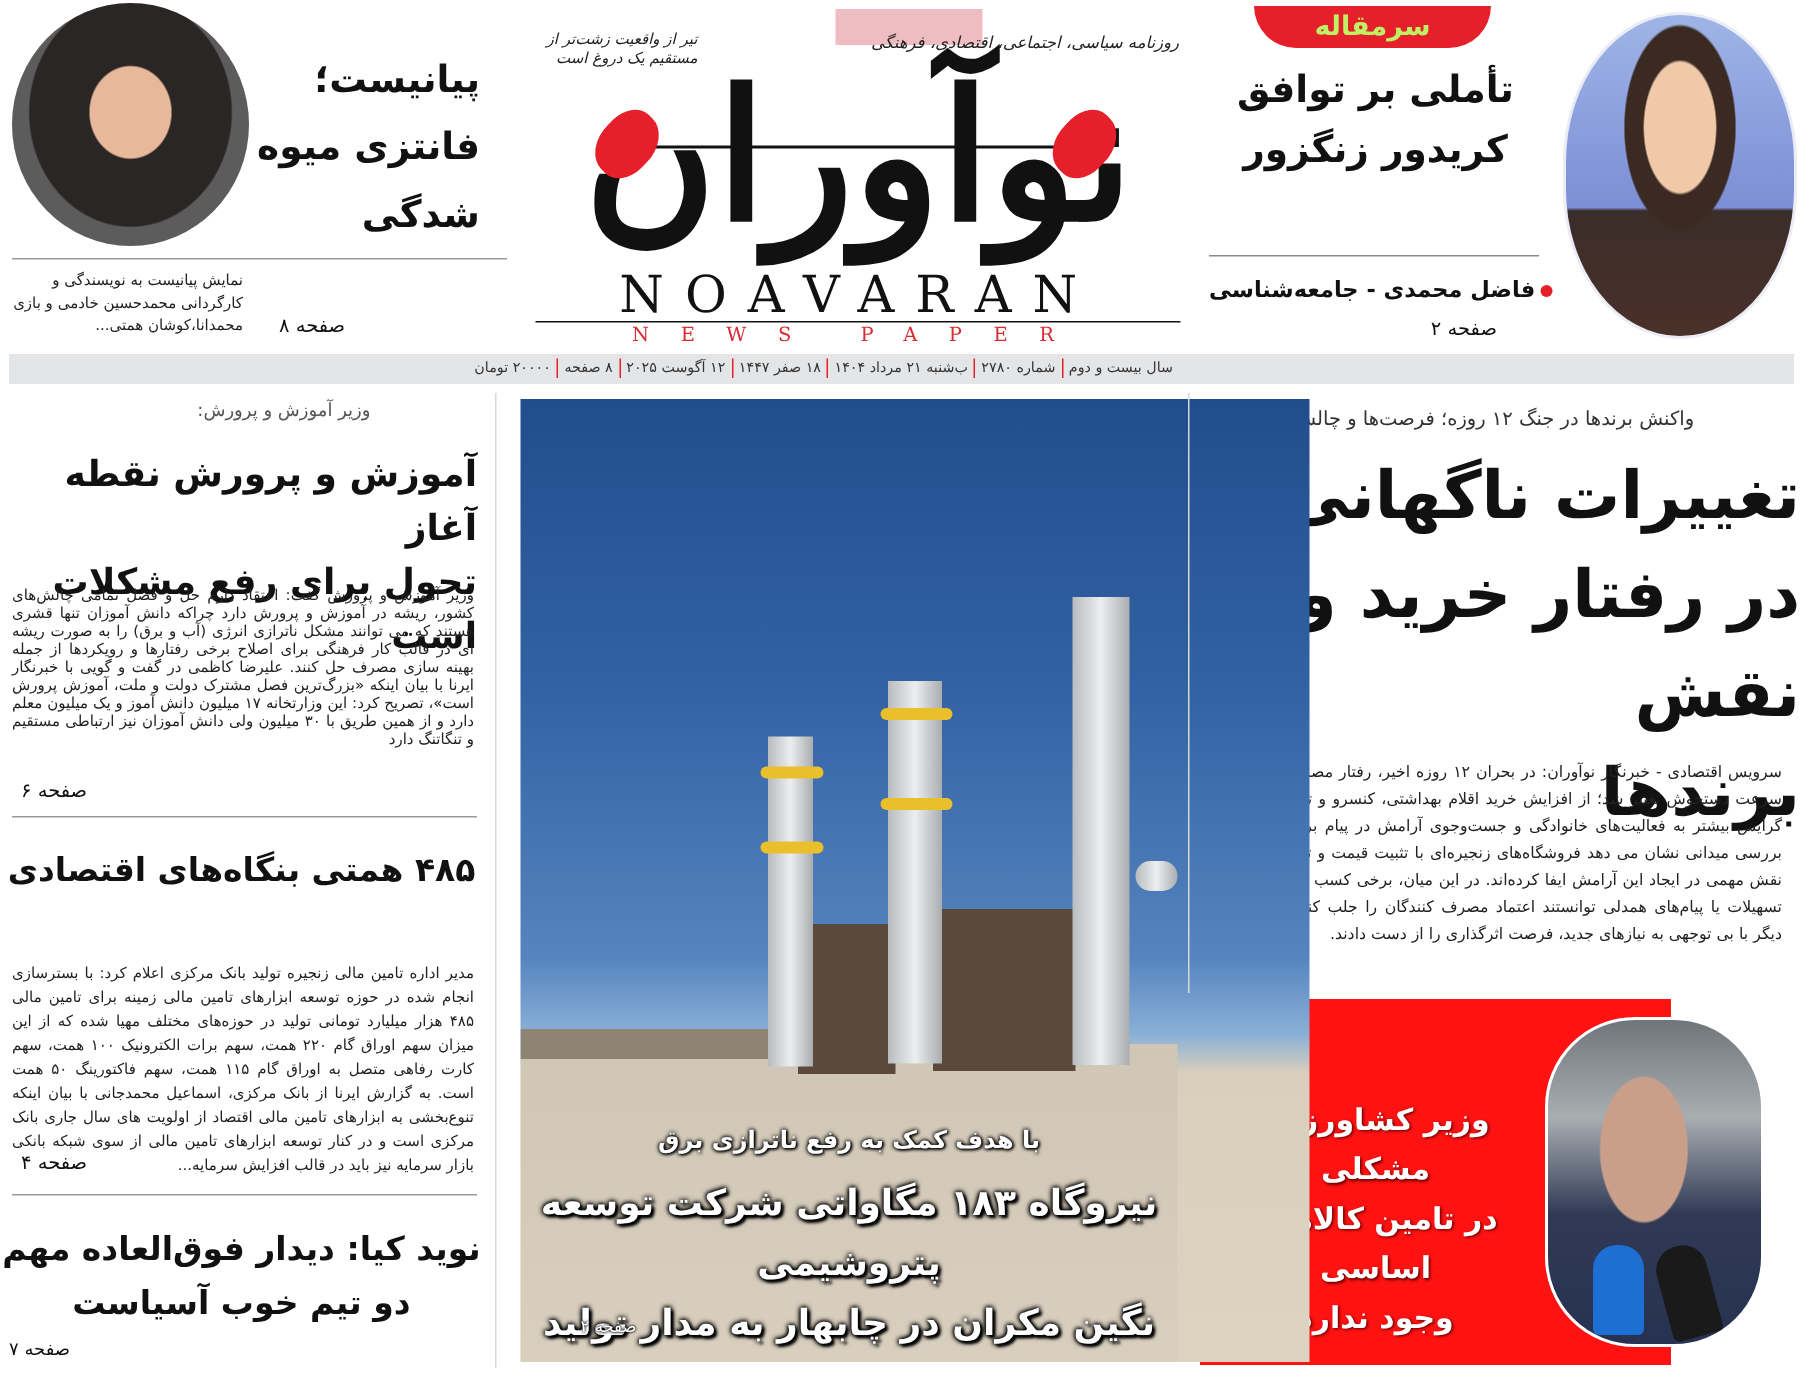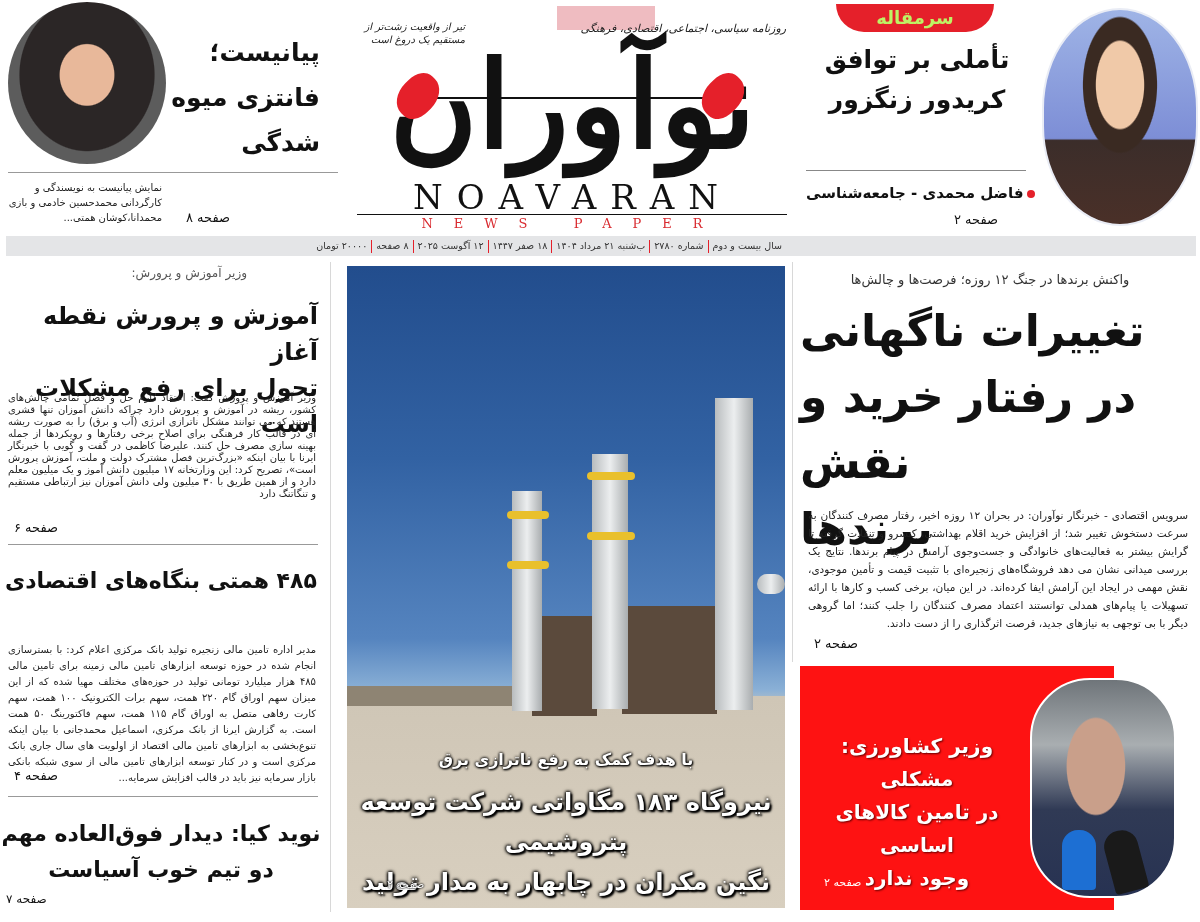--- a/index.html
+++ b/index.html
@@ -46,36 +46,36 @@
   .feature-page { position: absolute; left: 172px; top: 210px; font-size: 13px; direction: rtl; margin-left: 14px; }
 
   
   .datebar { position: absolute; left: 6px; top: 236px; width: 1190px; height: 20px; background: #e4e5e7;
     font-size: 9.5px; line-height: 20px; color: #333; direction: rtl; padding-right: 414px; white-space: nowrap; }
   .datebar .sep { display: inline-block; width: 1px; height: 13px; background: #e5202a; vertical-align: middle; margin: 0 4px; }
 
   
   .col-right { position: absolute; left: 800px; top: 262px; width: 400px; height: 660px; }
   .kicker-r { position: absolute; left: 0; top: 10px; width: 380px; text-align: center; font-size: 13px; color: #333; direction: rtl; }
-  .main-head { position: absolute; left: 0; top: 36px; width: 400px; text-align: left; font-size: 44px; font-weight: 900;
+  .main-head { position: absolute; left: 0; top: 36px; width: 400px; text-align: right; font-size: 44px; font-weight: 900;
     line-height: 66px; direction: rtl; color: #111; font-family: "DejaVu Sans", sans-serif; }
   .main-body { position: absolute; left: 8px; top: 244px; width: 380px; font-size: 10.5px; line-height: 18px; text-align: justify; direction: rtl; color: #222; }
   .main-page { position: absolute; left: 14px; top: 374px; font-size: 13px; direction: rtl; }
 
   .red-box { position: absolute; left: 800px; top: 666px; width: 314px; height: 244px; background: #fe1212; }
   .red-title { position: absolute; left: 12px; top: 64px; width: 210px; text-align: center; color: #fff; font-size: 20px; font-weight: bold; line-height: 33px; direction: rtl; text-shadow: 1px 1px 2px #600; }
   .red-page { position: absolute; left: 24px; top: 210px; color: #fff; font-size: 11px; direction: rtl; }
   .red-photo { position: absolute; left: 230px; top: 12px; width: 146px; height: 220px; border-radius: 60px; border: 2px solid #fff;
     background: radial-gradient(ellipse at 45% 40%, #c99f8a 0 26%, transparent 27%),
                 linear-gradient(180deg, #6f757a 0%, #a9aeb1 30%, #303a55 60%, #273252 100%); overflow: hidden; }
   .mic-blue { position: absolute; left: 30px; top: 150px; width: 34px; height: 60px; background: #1d6fd3; border-radius: 16px 16px 4px 4px; }
   .mic-black { position: absolute; left: 76px; top: 150px; width: 34px; height: 62px; background: #1a1a1a; border-radius: 16px 16px 4px 4px; transform: rotate(-15deg); }
 
   
-  .center-photo { position: absolute; left: 347px; top: 266px; width: 438px; height: 642px; overflow: hidden;
+  .center-photo { position: absolute; left: 347px; top: 266px; width: 526px; height: 642px; overflow: hidden;
     background: linear-gradient(180deg, #224d8d 0%, #3262a3 30%, #5584bf 58%, #8ab0d6 66%, #d9cfbc 70%, #ddd3c1 100%); }
   .stack { position: absolute; background: linear-gradient(90deg, #b8bcbe 0%, #eceeef 50%, #a9adaf 100%); }
   .ring { position: absolute; height: 8px; background: #e9c02c; border-radius: 4px; }
   .building { position: absolute; background: #5b4a3c; }
   .ground { position: absolute; left: 0; top: 430px; width: 438px; height: 212px; background: linear-gradient(180deg, #cfc6b6 0%, #d8cfbf 100%); }
   .center-kicker { position: absolute; left: 0; top: 484px; width: 438px; text-align: center; font-size: 16px; font-weight: bold; color: #fff; direction: rtl;
     text-shadow: 0 0 3px #000, 0 0 3px #000, 1px 1px 2px #000; }
   .center-head { position: absolute; left: 0; top: 516px; width: 438px; text-align: center; font-size: 24px; font-weight: 900; color: #fff; direction: rtl; line-height: 40px;
     text-shadow: 0 0 3px #000, 0 0 3px #000, 0 0 4px #000, 2px 2px 2px #000; }
   .center-page { position: absolute; left: 40px; top: 612px; font-size: 11px; color: #fff; direction: rtl; text-shadow: 0 0 2px #000, 0 0 2px #000; }

